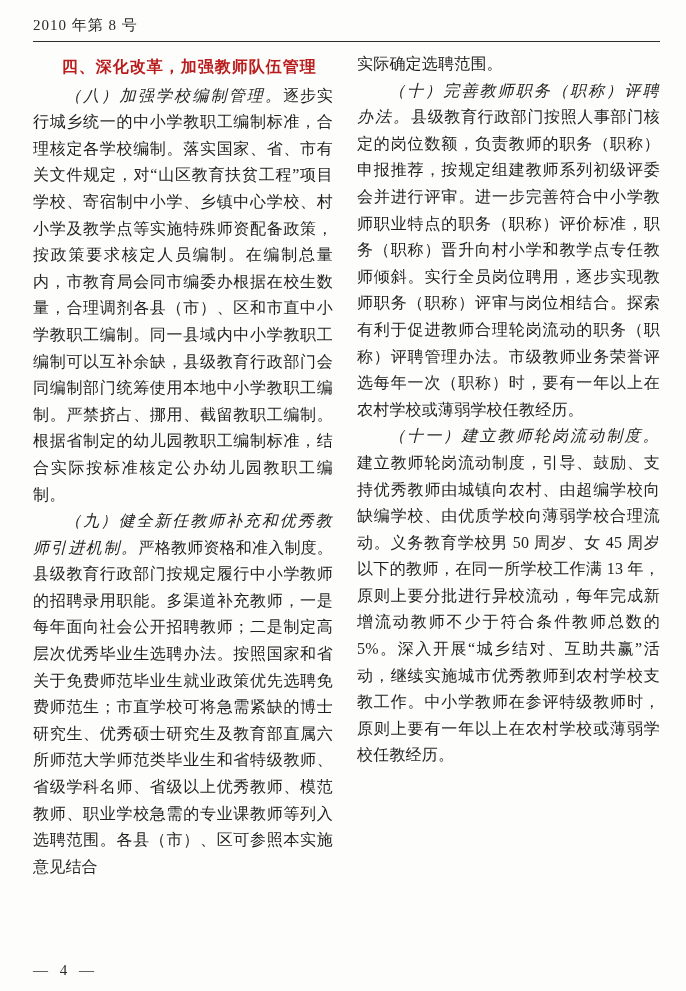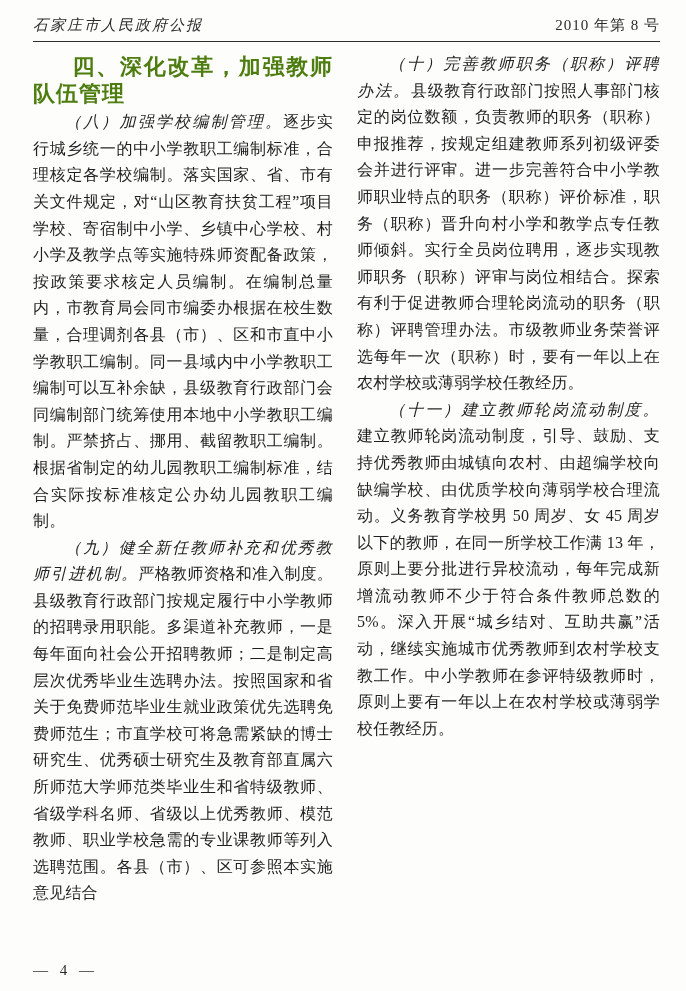--- a/index.html
+++ b/index.html
@@ -58,60 +58,60 @@
   .col p { margin: 0; }
   .para { text-indent: 2em; margin-top: 1px; }
   .cont { text-indent: 0; }
   .lead {
     font-style: italic;
     letter-spacing: 1.6px;
   }
   .section-heading {
     font-family: "Liberation Sans", "DejaVu Sans", sans-serif;
     font-weight: 700;
-    font-size: 22px;
+    font-size: 16px;
     line-height: 26.6px;
     margin: 3px 0 2px 0;
     text-indent: 1.8em;
     letter-spacing: 1px;
-    color: #4d7c0f;
+    color: #b91c1c;
   }
   
   .page-footer {
     position: absolute;
     left: 33px; bottom: 12px;
     font-size: 15px;
     letter-spacing: 4px;
     color: #2a2a2a;
   }
 </style>
 </head>
 <body>
 
 <div class="page">
 
   <div class="running-header">
-    <span class="gazette-title">石家庄市人民政府公报</span>
     <span class="issue-label">2010 年第 8 号</span>
   </div>
 
   <div class="header-rule"></div>
 
   <div class="body-columns">
 
     <section class="col col-left">
 
       <h2 class="section-heading">四、深化改革，加强教师队伍管理</h2>
 
       <p class="para"><span class="lead">（八）加强学校编制管理。</span><span>逐步实行城乡统一的中小学教职工编制标准，合理核定各学校编制。落实国家、省、市有关文件规定，对“山区教育扶贫工程”项目学校、寄宿制中小学、乡镇中心学校、村小学及教学点等实施特殊师资配备政策，按政策要求核定人员编制。在编制总量内，市教育局会同市编委办根据在校生数量，合理调剂各县（市）、区和市直中小学教职工编制。同一县域内中小学教职工编制可以互补余缺，县级教育行政部门会同编制部门统筹使用本地中小学教职工编制。严禁挤占、挪用、截留教职工编制。根据省制定的幼儿园教职工编制标准，结合实际按标准核定公办幼儿园教职工编制。</span></p>
 
       <p class="para"><span class="lead">（九）健全新任教师补充和优秀教师引进机制。</span><span>严格教师资格和准入制度。县级教育行政部门按规定履行中小学教师的招聘录用职能。多渠道补充教师，一是每年面向社会公开招聘教师；二是制定高层次优秀毕业生选聘办法。按照国家和省关于免费师范毕业生就业政策优先选聘免费师范生；市直学校可将急需紧缺的博士研究生、优秀硕士研究生及教育部直属六所师范大学师范类毕业生和省特级教师、省级学科名师、省级以上优秀教师、模范教师、职业学校急需的专业课教师等列入选聘范围。各县（市）、区可参照本实施意见结合</span></p>
     </section>
 
     <section class="col col-right">
+      <p class="cont">实际确定选聘范围。</p>
 
       <p class="para"><span class="lead">（十）完善教师职务（职称）评聘办法。</span><span>县级教育行政部门按照人事部门核定的岗位数额，负责教师的职务（职称）申报推荐，按规定组建教师系列初级评委会并进行评审。进一步完善符合中小学教师职业特点的职务（职称）评价标准，职务（职称）晋升向村小学和教学点专任教师倾斜。实行全员岗位聘用，逐步实现教师职务（职称）评审与岗位相结合。探索有利于促进教师合理轮岗流动的职务（职称）评聘管理办法。市级教师业务荣誉评选每年一次（职称）时，要有一年以上在农村学校或薄弱学校任教经历。</span></p>
 
       <p class="para"><span class="lead">（十一）建立教师轮岗流动制度。</span><span>建立教师轮岗流动制度，引导、鼓励、支持优秀教师由城镇向农村、由超编学校向缺编学校、由优质学校向薄弱学校合理流动。义务教育学校男 50 周岁、女 45 周岁以下的教师，在同一所学校工作满 13 年，原则上要分批进行异校流动，每年完成新增流动教师不少于符合条件教师总数的 5%。深入开展“城乡结对、互助共赢”活动，继续实施城市优秀教师到农村学校支教工作。中小学教师在参评特级教师时，原则上要有一年以上在农村学校或薄弱学校任教经历。</span></p>
 
     </section>
 
   </div>
 
   <div class="page-footer">

